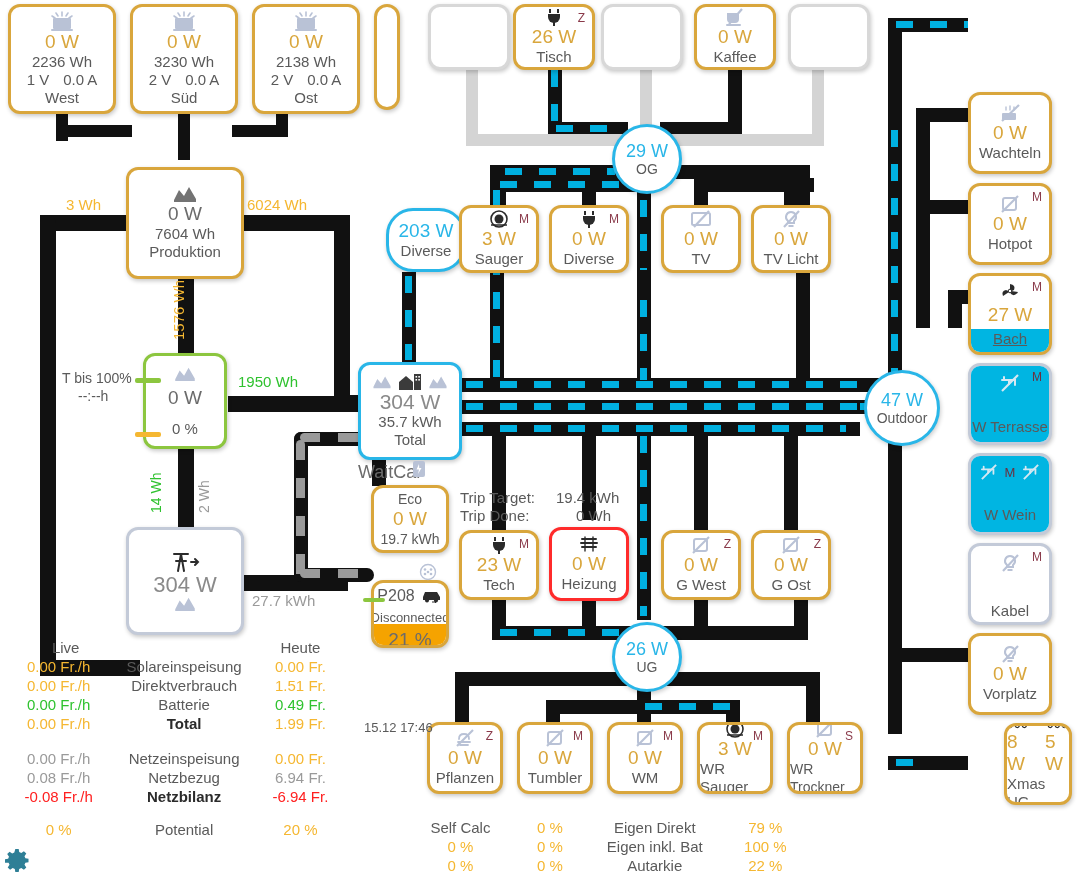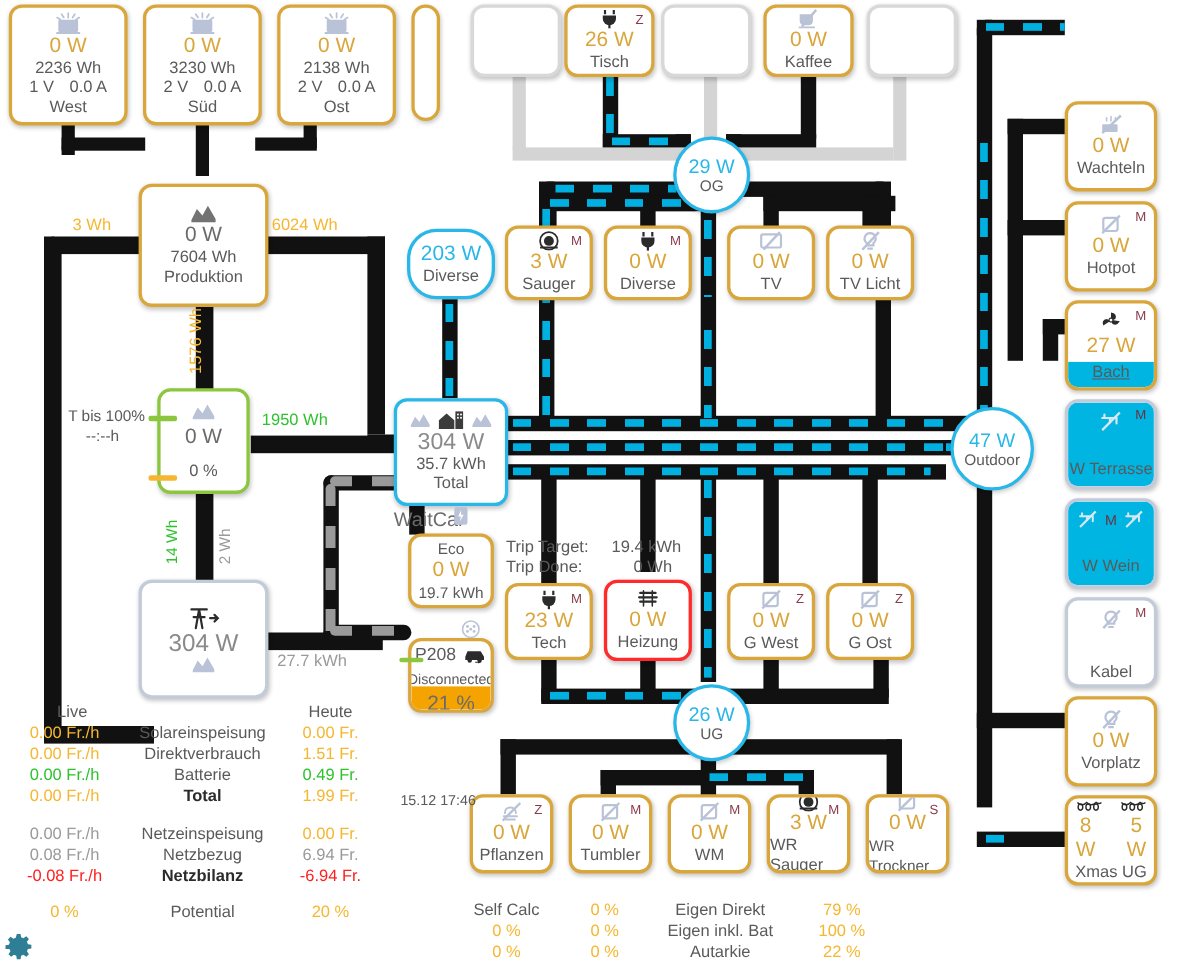--- a/index.html
+++ b/index.html
@@ -328,21 +328,21 @@
     </span>
     <span class="w" style="color:#8a8a8a;font-size:22px;">304 W</span>
     <span class="ico">
       <svg class="svgico" width="24" height="16" viewBox="0 0 24 18">
           <path d="M1 15 L6 5 L11 11 L16 2 L23 14 L23 17 L1 17 Z" fill="#b9c2d6"></path>
         </svg>
     </span>
   </div>
   <div class="lbl gy" style="left:252px;top:592px;">27.7 kWh</div>
 
-  <div class="card blue" style="left:370px;top:208px;width:80px;height:64px;border-radius:27px;">
+  <div class="card blue" style="left:386px;top:208px;width:80px;height:64px;border-radius:27px;">
     <span class="w">203 W</span>
     <span class="nm">Diverse</span>
   </div>
 
   <div class="card blue" style="left:358px;top:362px;width:104px;height:98px;">
     <span class="icorow">
       <span class="ico">
         <svg class="svgico" width="20" height="14" viewBox="0 0 24 18">
             <path d="M1 15 L6 5 L11 11 L16 2 L23 14 L23 17 L1 17 Z" fill="#b9c2d6"></path>
           </svg>
@@ -751,21 +751,21 @@
             <path d="M10 2a5 5 0 0 0-3 9v2h6v-2a5 5 0 0 0-3-9z"></path>
             <path d="M7.5 16h5"></path>
           </g>
           <path d="M18 1 L3 17" stroke="#b9c2d6" stroke-width="2.2"></path>
         </svg>
     </span>
     <span class="w">0 W</span>
     <span class="nm">Vorplatz</span>
   </div>
 
-  <div class="card" style="left:968px;top:723px;width:84px;height:82px;text-align:center;">
+  <div class="card" style="left:1004px;top:723px;width:68px;height:82px;">
     <span class="icorow" style="gap:16px;">
       <span class="ico">
         <svg class="svgico" width="24" height="14" viewBox="0 0 34 16">
             <path d="M2 3 Q8 9 14 3 Q20 9 26 3 Q30 6 33 3" fill="none" stroke="#2b2b2b" stroke-width="1.8"></path>
             <g fill="none" stroke="#2b2b2b" stroke-width="1.8">
               <ellipse cx="6" cy="9" rx="3" ry="4"></ellipse>
               <ellipse cx="16" cy="9" rx="3" ry="4"></ellipse>
               <ellipse cx="26" cy="9" rx="3" ry="4"></ellipse>
             </g>
           </svg>

